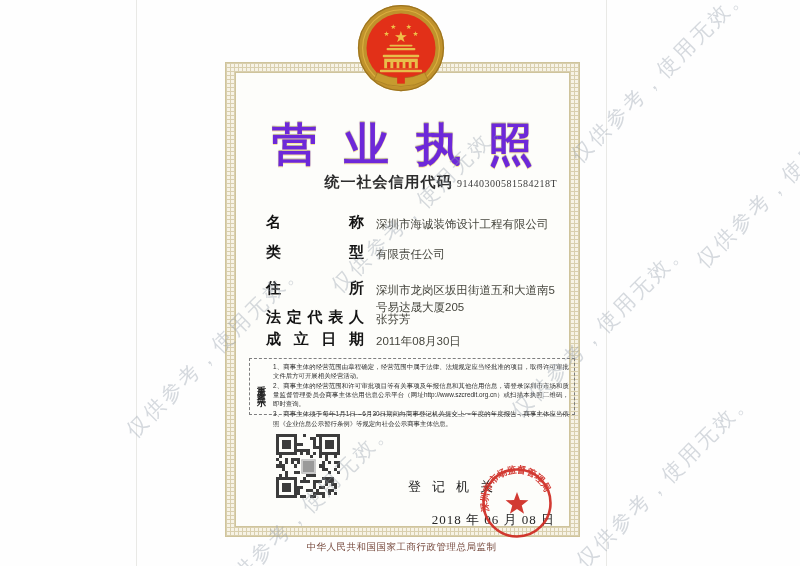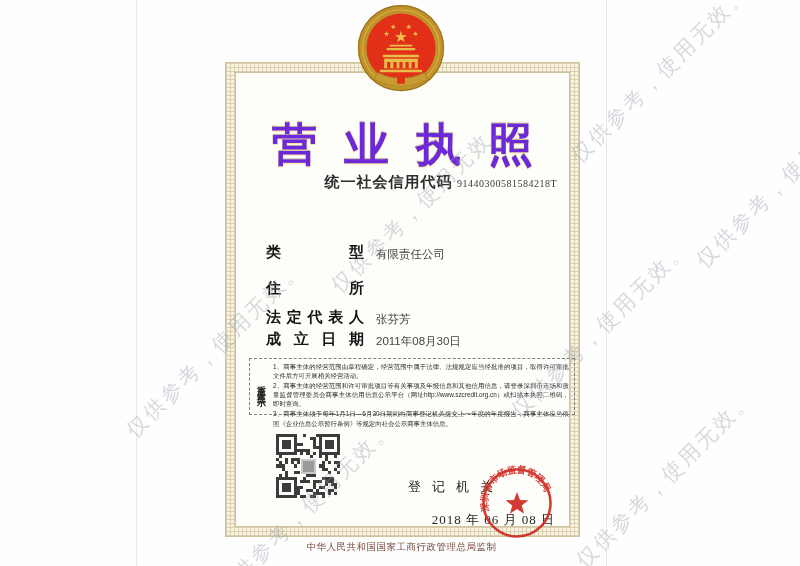--- a/index.html
+++ b/index.html
@@ -84,26 +84,31 @@
   <div id="cert">
     <div id="cert-inner">
 
       <div id="title">营业执照</div>
 
       <div id="code-row">
         <span class="code-label">统一社会信用代码</span>
         <span class="code-value">91440300581584218T</span>
       </div>
 
+      <div class="f-row" style="top:141px;">
+        <div class="f-label">名称</div>
+        <div class="f-value">深圳市海诚装饰设计工程有限公司</div>
+      </div>
       <div class="f-row" style="top:171px;">
         <div class="f-label">类型</div>
         <div class="f-value">有限责任公司</div>
       </div>
       <div class="f-row" style="top:199px;margin-top:8px;">
         <div class="f-label">住所</div>
+        <div class="f-value">深圳市龙岗区坂田街道五和大道南5号易达晟大厦205</div>
       </div>
       <div class="f-row" style="top:236px;">
         <div class="f-label">法定代表人</div>
         <div class="f-value">张芬芳</div>
       </div>
       <div class="f-row" style="top:258px;">
         <div class="f-label">成立日期</div>
         <div class="f-value">2011年08月30日</div>
       </div>
 

